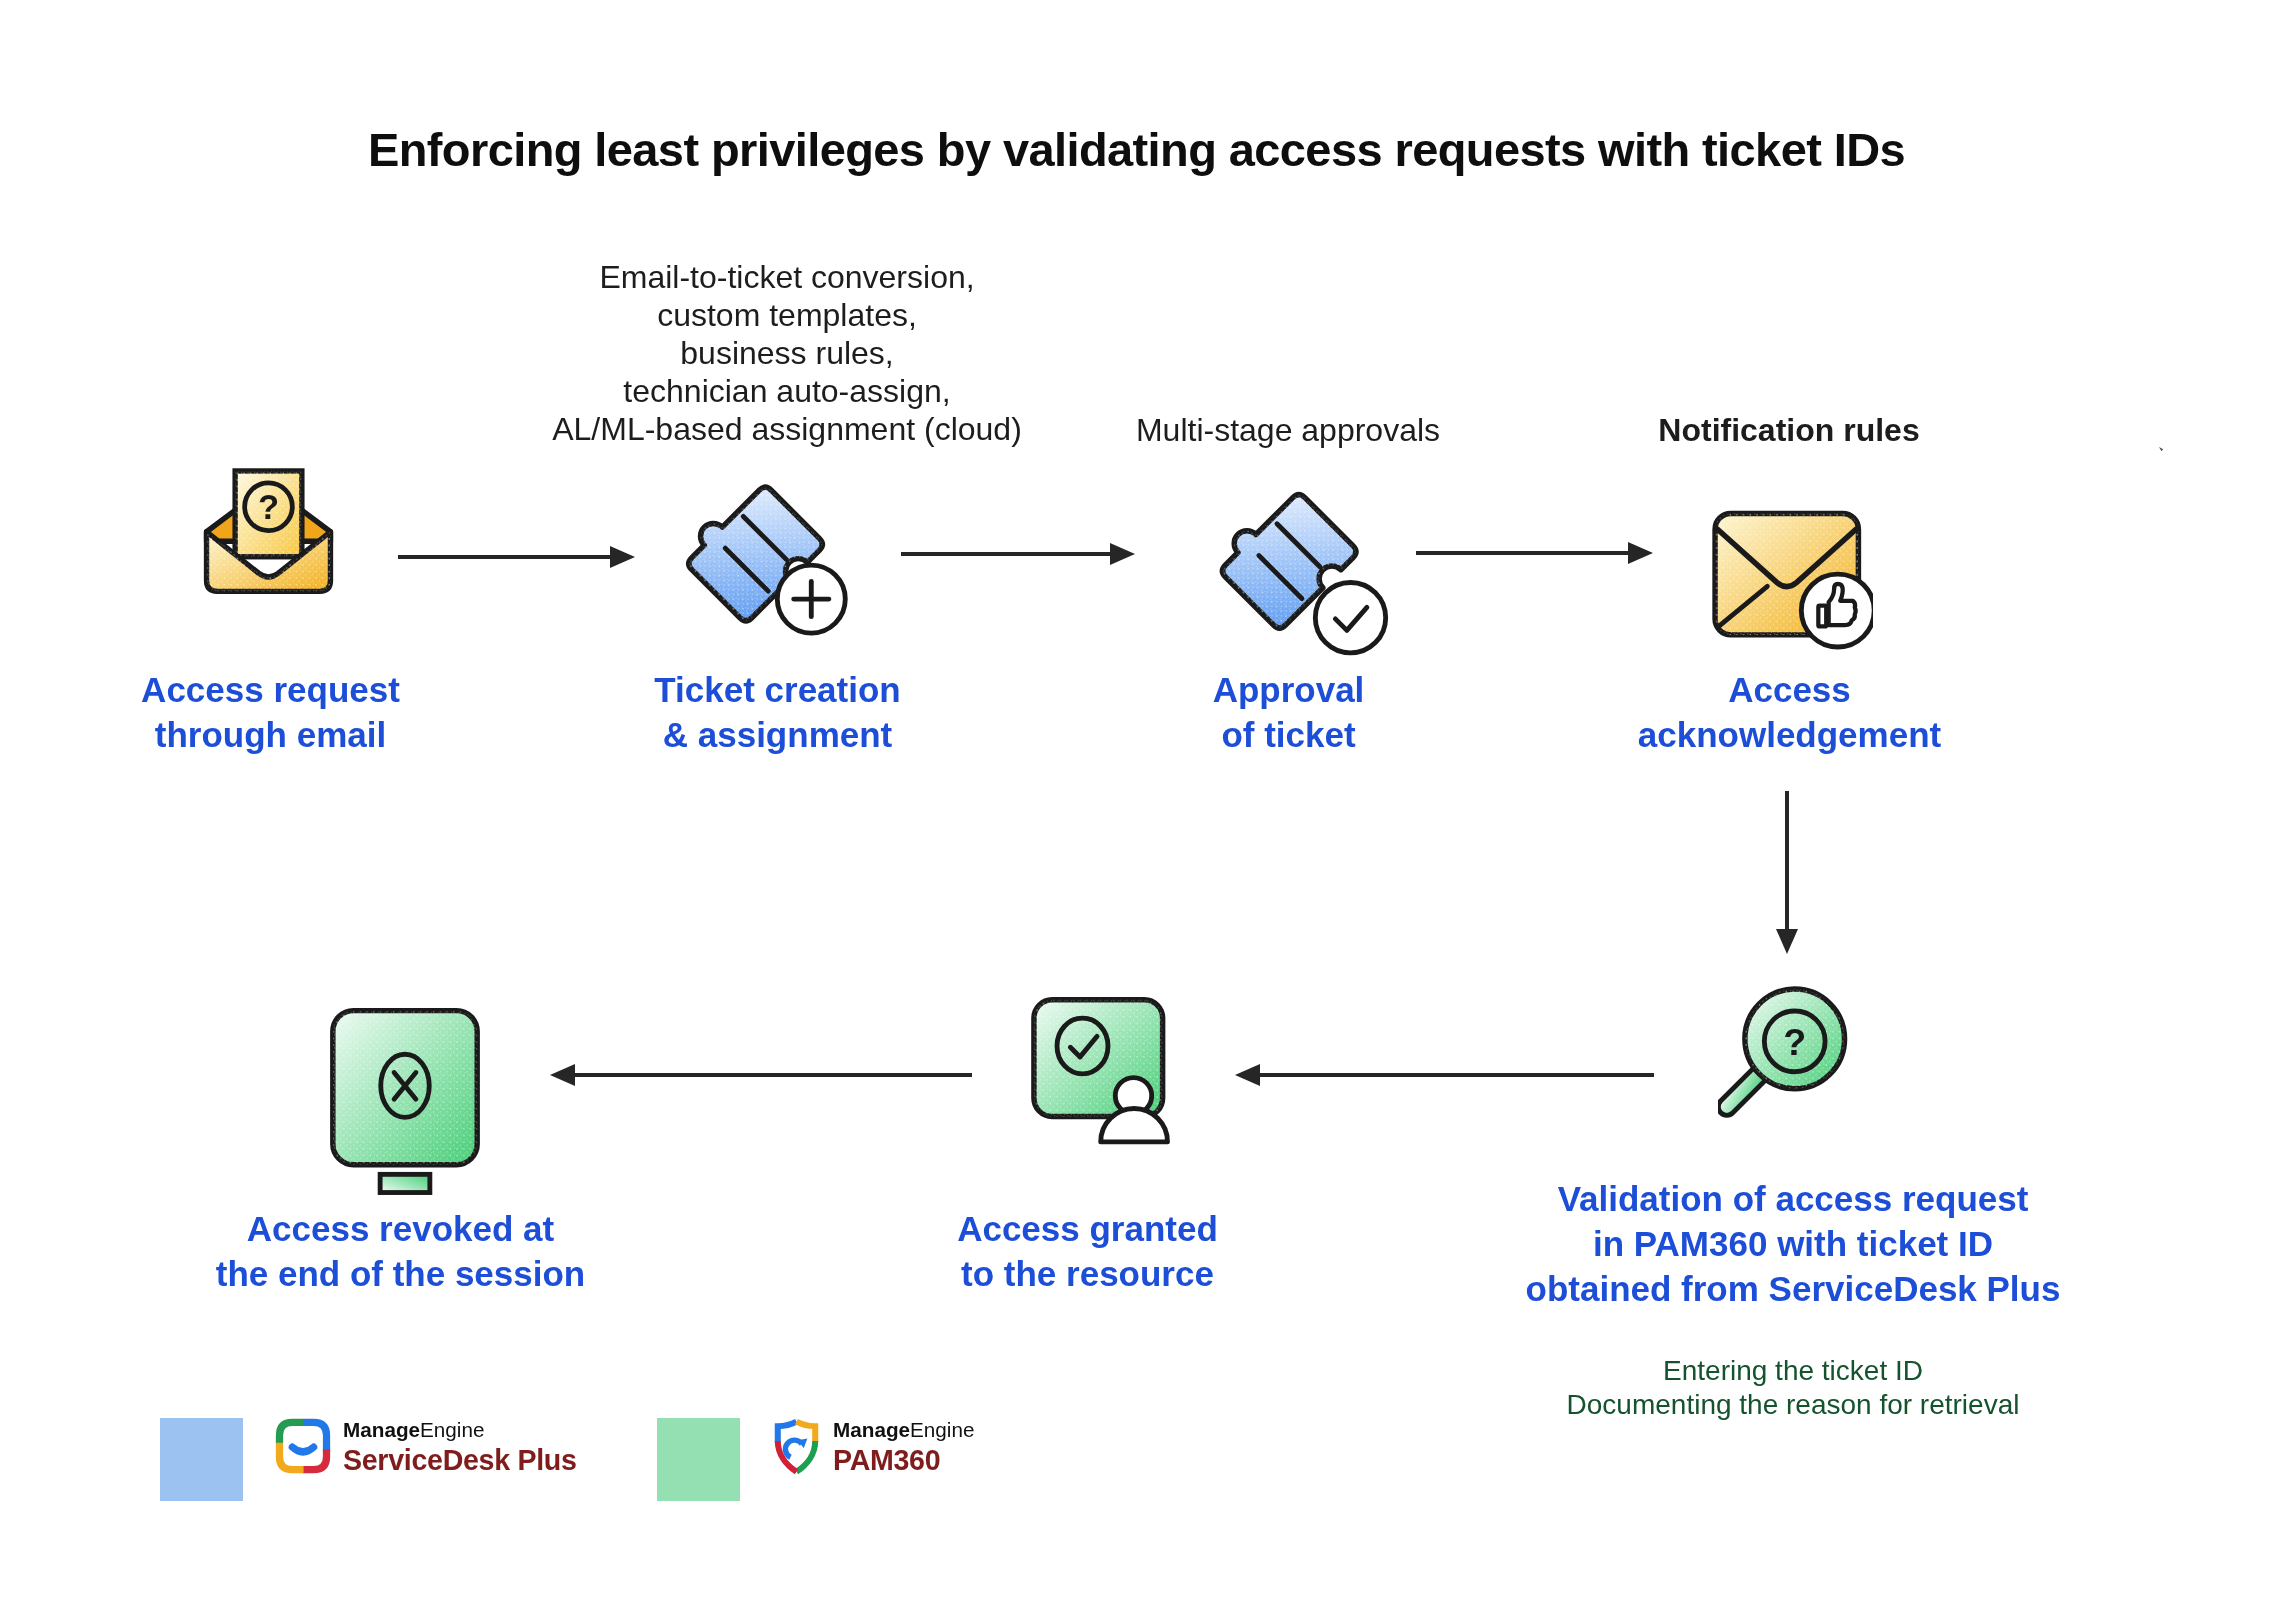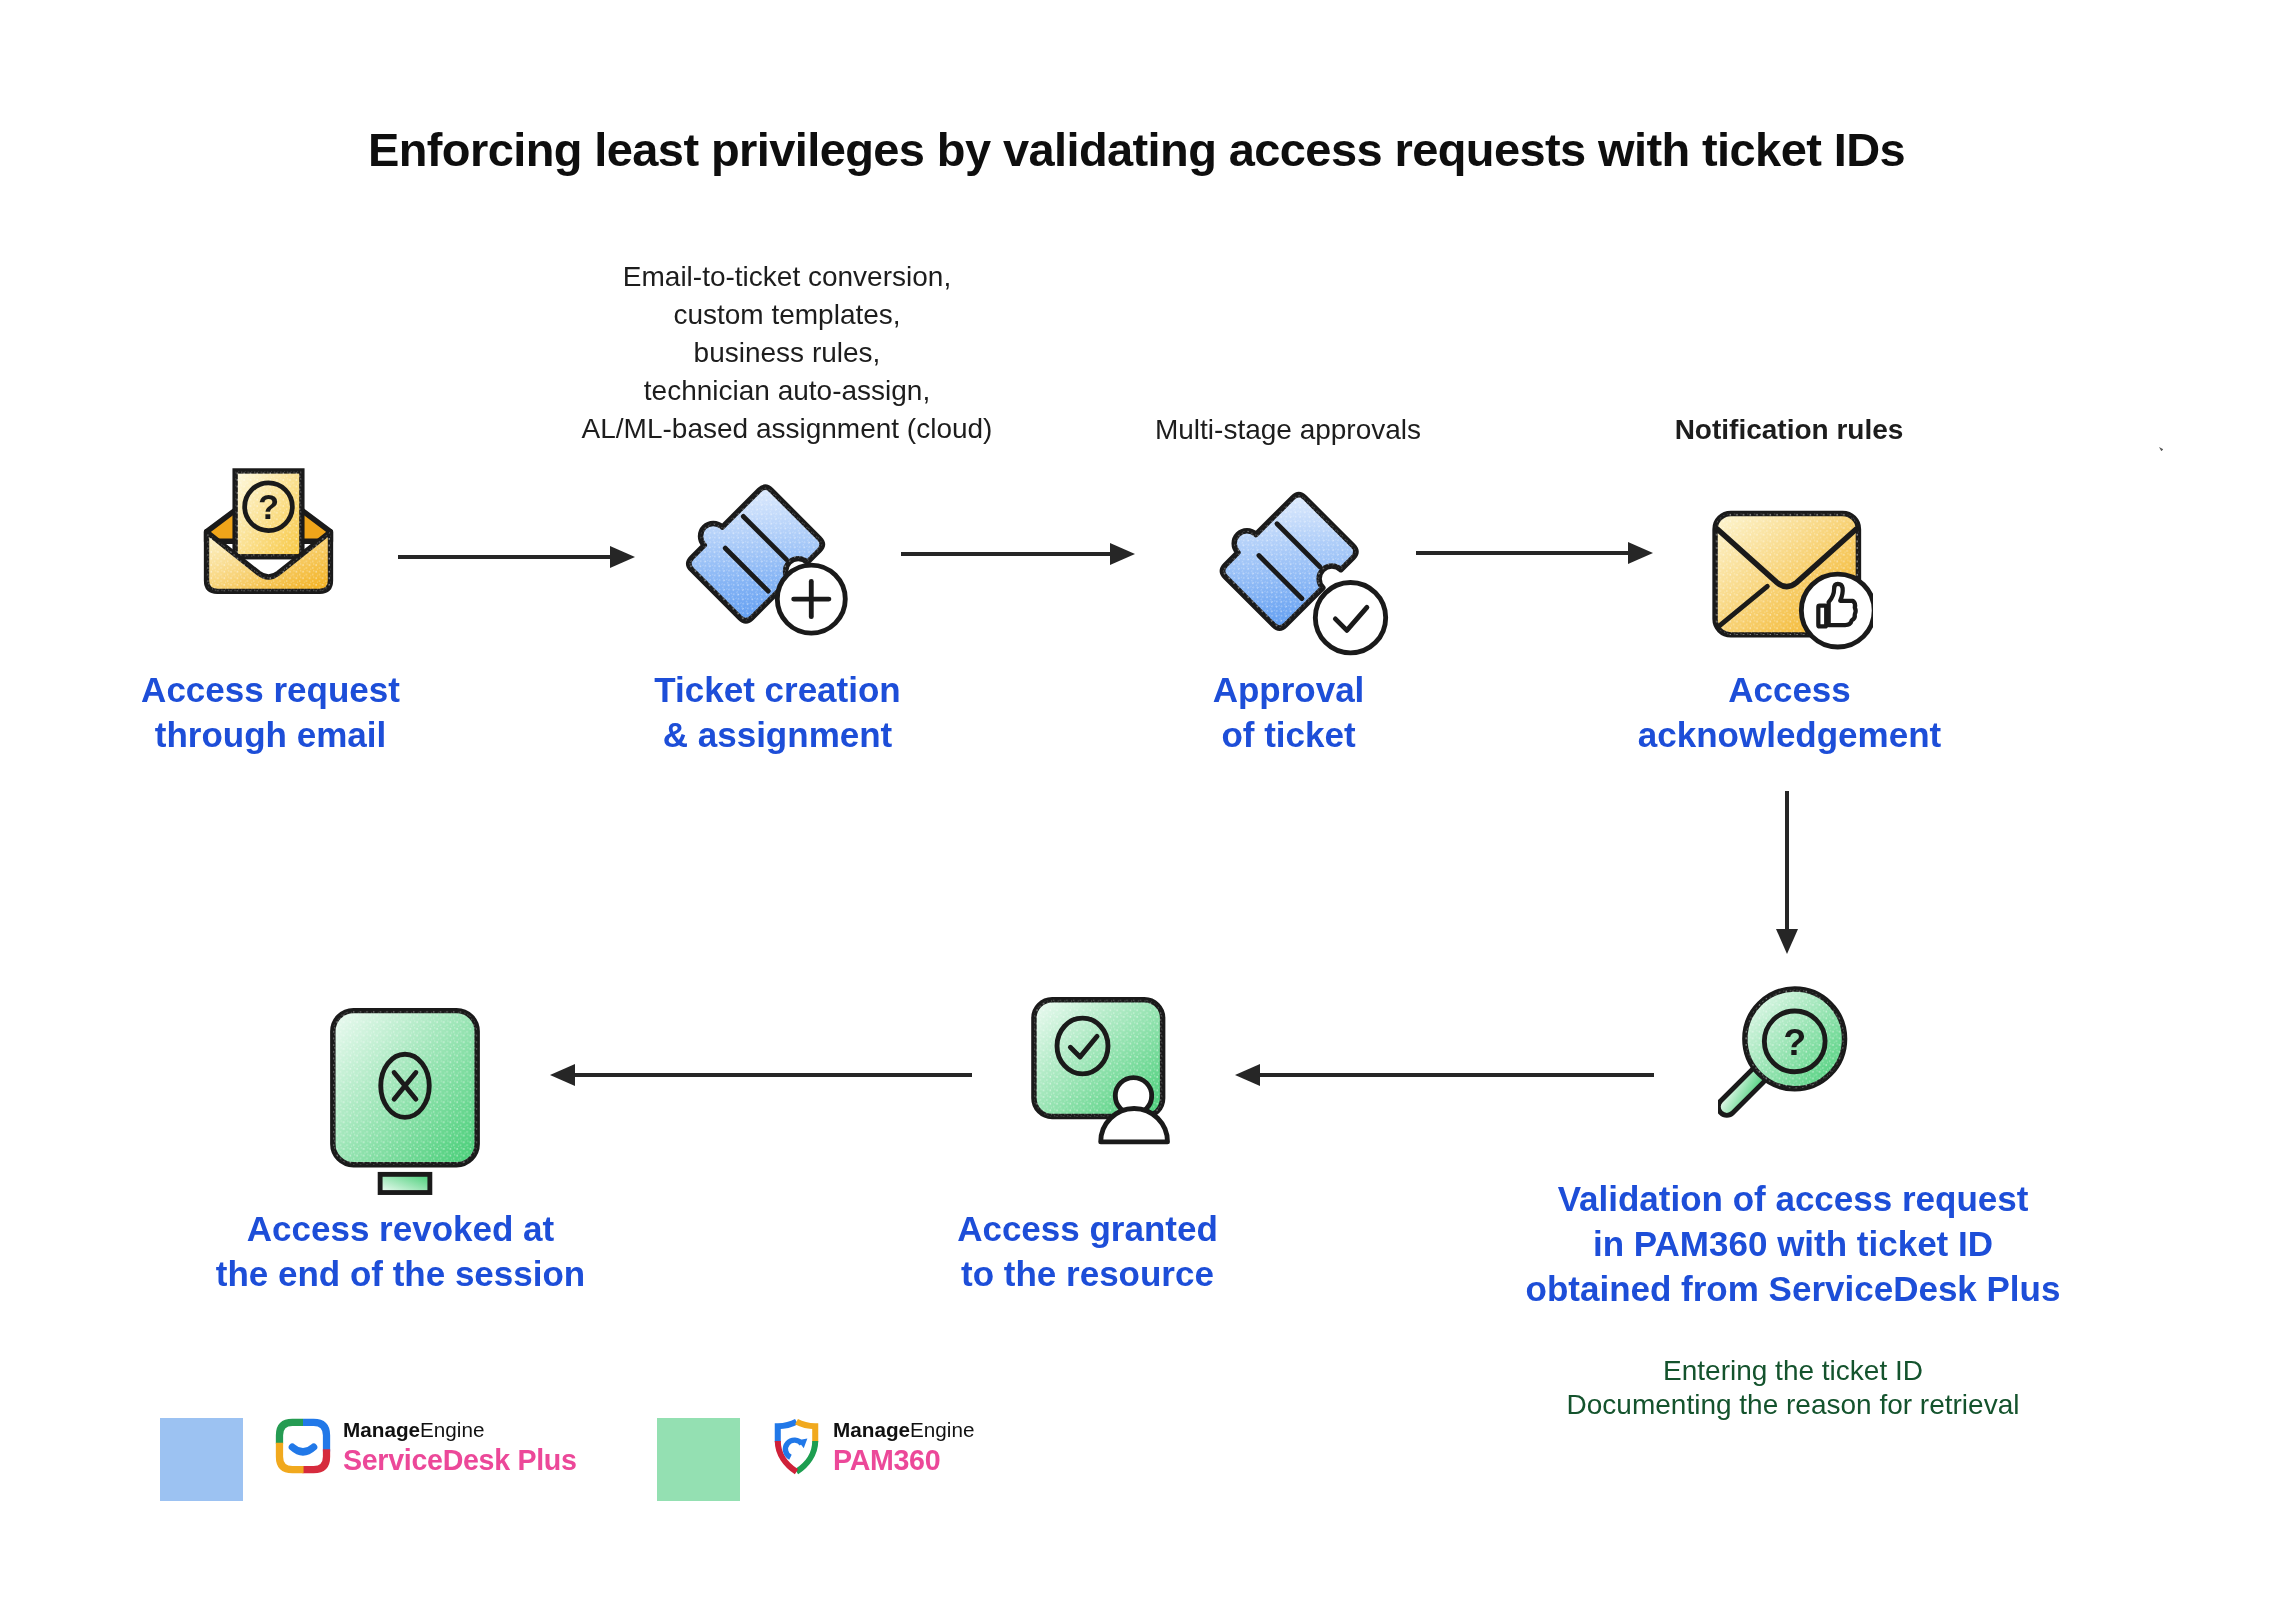--- a/index.html
+++ b/index.html
@@ -7,21 +7,21 @@
     width:2273px;height:1622px;position:relative;background:#ffffff;
     font-family:"Liberation Sans",sans-serif;color:#141414;overflow:hidden;
   }
   .abs{position:absolute;}
   .multiline{white-space:pre-line;}
   .title{
     left:0;top:91px;width:2273px;text-align:center;
     font-size:47px;font-weight:700;letter-spacing:-0.6px;color:#0e0e0e;
   }
   .annotation{
-    font-size:28px;line-height:38px;font-weight:400;color:#1d1d1d;text-align:center;
+    font-size:32px;line-height:38px;font-weight:400;color:#1d1d1d;text-align:center;
   }
   .step-label{
     font-size:35px;line-height:45px;font-weight:700;color:#1d4ed8;text-align:center;
   }
   .sub-annotation{
     font-size:28px;line-height:34px;font-weight:400;color:#14532d;text-align:center;
   }
   
   .arrow{position:absolute;background:#262626;}
   .arrow-right{height:4.3px;}
@@ -42,21 +42,21 @@
   
   .legend-item{display:flex;align-items:flex-start;height:85px;}
   .legend-swatch{width:83px;height:83px;flex:0 0 auto;}
   .swatch-blue{background:#9cc2f2;}
   .swatch-green{background:#94e0b2;}
   .legend-logo{margin-left:32px;flex:0 0 auto;}
   .legend-text{margin-left:12px;display:flex;flex-direction:column;justify-content:center;}
   .brand-line{font-size:20.7px;color:#111;line-height:24px;}
   .brand-bold{font-weight:700;}
   .brand-light{font-weight:400;}
-  .product-line{font-size:28.6px;font-weight:700;color:#ec4899;letter-spacing:-0.3px;line-height:33px;margin-top:2.4px;}
+  .product-line{font-size:28.6px;font-weight:700;color:#7f1d1d;letter-spacing:-0.3px;line-height:33px;margin-top:2.4px;}
   .cursor-artifact{
     width:4.3px;height:4.3px;background:#3a3a3a;opacity:.85;
     clip-path:polygon(0 0,100% 55%,55% 100%,0 0);
   }
   svg text{font-family:"Liberation Sans",sans-serif;}
 </style>
 </head>
 <body>
 
 <svg width="0" height="0" style="position:absolute" aria-hidden="true">

